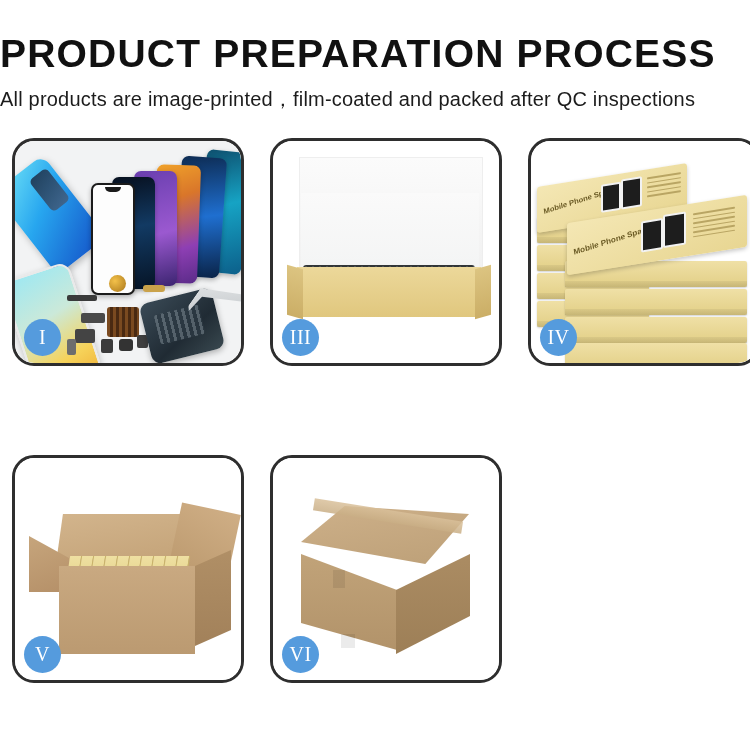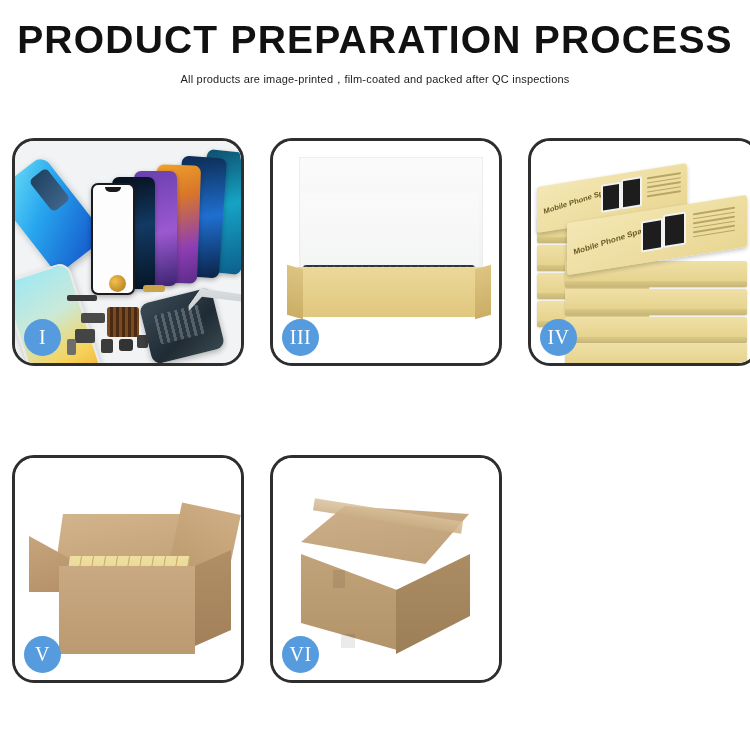--- a/index.html
+++ b/index.html
@@ -4,27 +4,27 @@
 <style>
   html,body{margin:0;padding:0;}
   body{
     width:750px;height:750px;background:#ffffff;
     font-family:"Liberation Sans", sans-serif;
     overflow:hidden;
   }
   .page{position:relative;width:750px;height:750px;background:#fff;}
 
   
-  .header{padding-top:20px;text-align:center;}
+  .header{padding-top:34px;}
   .title{
     font-size:39px;font-weight:700;letter-spacing:1.2px;color:#111;
     line-height:1.05;white-space:nowrap;
   }
   .subtitle{
-    margin-top:11px;font-size:11px;color:#1c1c1c;letter-spacing:.2px;
+    margin-top:11px;font-size:20px;color:#1c1c1c;letter-spacing:.2px;
     white-space:nowrap;
   }
 
   
   .grid{
     position:absolute;left:12px;top:138px;width:726px;
     display:grid;grid-template-columns:repeat(3,232px);
     grid-template-rows:228px 228px;column-gap:26px;row-gap:89px;
   }
   .card{

